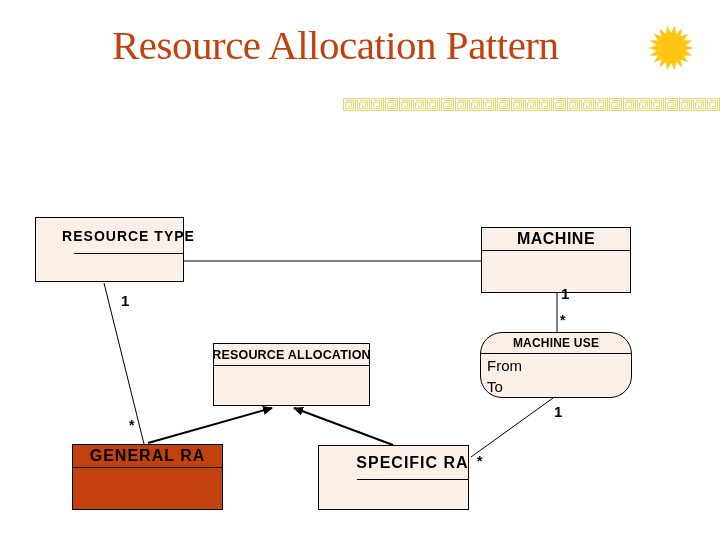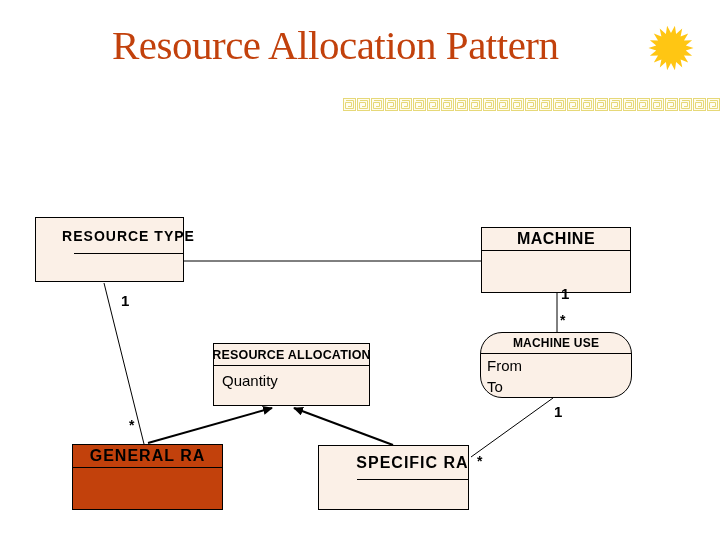--- a/index.html
+++ b/index.html
@@ -196,23 +196,20 @@
   <div class="bod"></div>
 </div>
 
 <div id="box-machine" class="uml-box" style="background: rgb(251, 240, 231);">
   <div class="hdr">MACHINE</div>
   <div class="bod"></div>
 </div>
 
 <div id="box-resource-allocation" class="uml-box" style="background: rgb(251, 240, 231);">
   <div class="hdr">RESOURCE ALLOCATION</div>
-  <div class="bod">
-    <div>Quantity</div>
-  </div>
 </div>
 
 <div id="box-machine-use" class="uml-box" style="background: rgb(251, 240, 231);">
   <div class="hdr">MACHINE USE</div>
   <div class="bod">
     <div>From</div>
     <div>To</div>
   </div>
 </div>
 

